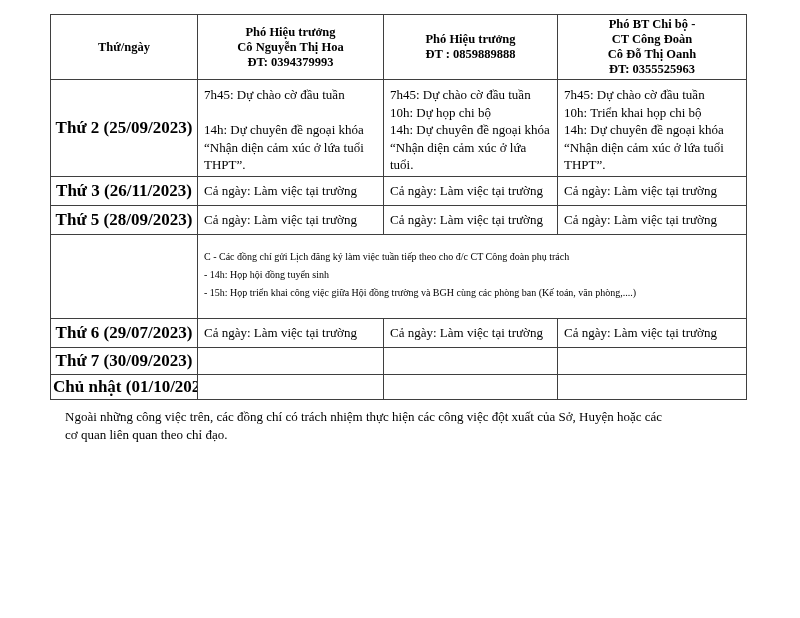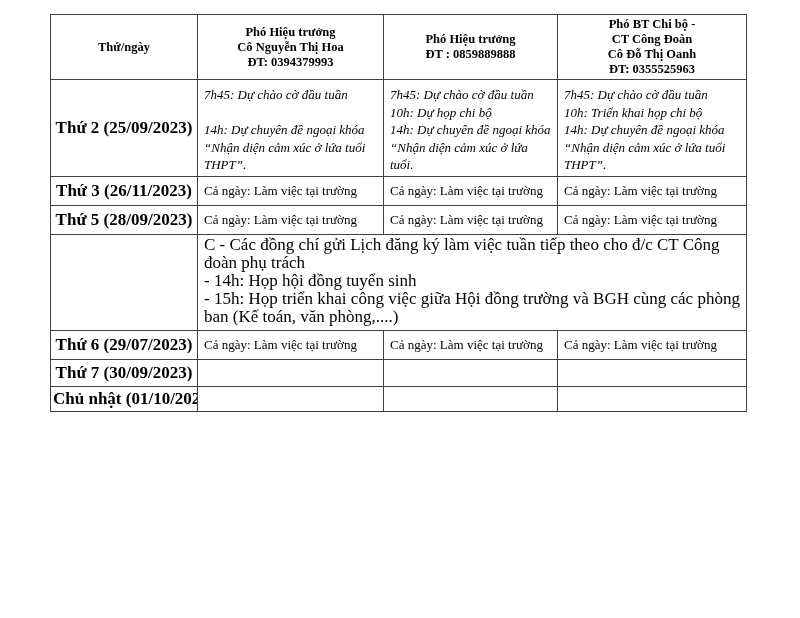--- a/index.html
+++ b/index.html
@@ -39,25 +39,25 @@
     line-height: 15px; white-space: pre-line; font-size: 12.5px;
   }
   td.day {
     font-weight: bold; text-align: center; vertical-align: middle;
     font-size: 17px; white-space: nowrap; padding: 2px 2px;
   }
   td.cell {
     text-align: left; vertical-align: middle;
     line-height: 17.5px; white-space: pre-line;
   }
-  tr.tall td.cell { vertical-align: top; padding-top: 6px; font-style: italic; }
+  tr.tall td.cell { vertical-align: top; padding-top: 6px; }
   td.note-cell {
     text-align: left; vertical-align: middle;
     line-height: 18px; white-space: pre-line;
-    font-size: 17px; padding: 1px 4px 4px 6px;
+    font-size: 10px; padding: 1px 4px 4px 6px;
   }
   tr.r-header  { height: 65px; }
   tr.r-mon     { height: 87px; }
   tr.r-small   { height: 29px; }
   tr.r-merged  { height: 84px; }
   tr.r-sat     { height: 27px; }
   tr.r-sun     { height: 22px; }
 
   .footer-note {
     margin: 8px 56px 0 65px;
@@ -143,14 +143,16 @@
 
       <tr class="r-sun">
         <td class="day">Chủ nhật (01/10/2023)</td>
         <td class="cell"></td>
         <td class="cell"></td>
         <td class="cell"></td>
       </tr>
     </tbody>
   </table>
 
+  <div class="footer-note">Ngoài những công việc trên, các đồng chí có trách nhiệm thực hiện các công việc đột xuất của Sở, Huyện hoặc các
+cơ quan liên quan theo chỉ đạo.</div>
 
 </div>
 
 </body></html>

